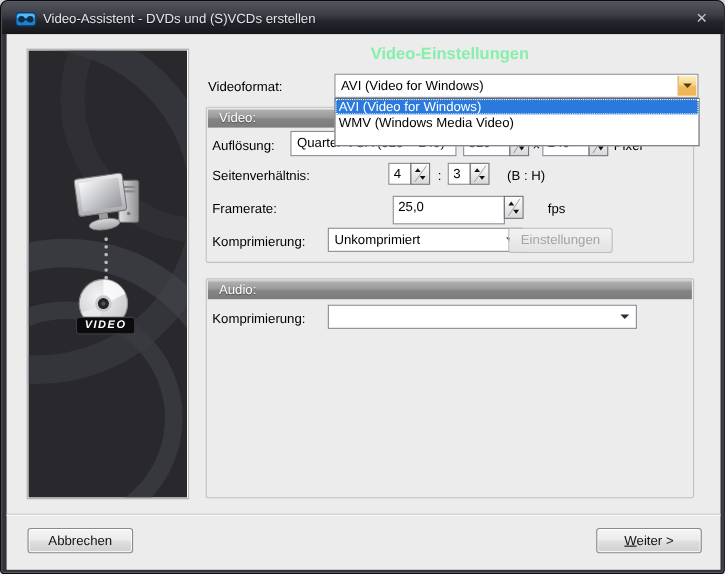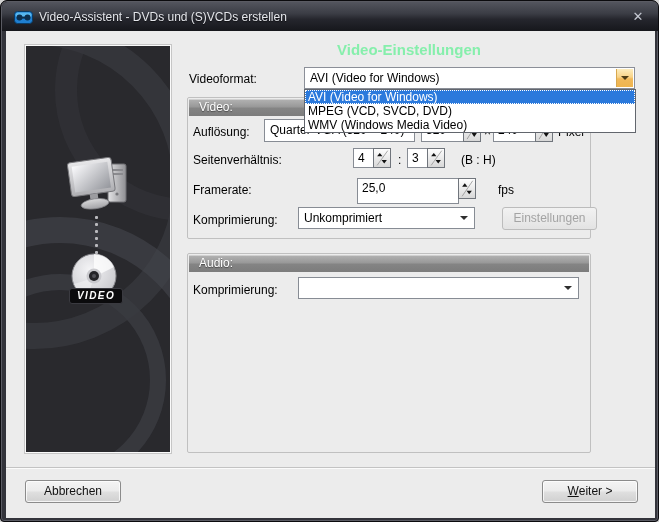--- a/index.html
+++ b/index.html
@@ -44,21 +44,21 @@
   .dot{position:absolute;width:3px;height:3px;background:#b9b9bd;border-radius:1px;left:69px;}
 
   
   .page-heading{
     position:absolute;left:186px;top:40px;width:444px;text-align:center;
     font-size:15px;font-weight:bold;color:#86efac;
   }
   .lbl{position:absolute;font-size:12px;color:#000;white-space:nowrap;}
 
   
-  .groupbox{position:absolute;left:186px;width:404px;border:1px solid #c0c0c0;border-radius:2px;background:#ececec;}
+  .groupbox{position:absolute;left:186px;width:444px;border:1px solid #c0c0c0;border-radius:2px;background:#ececec;}
   .group-header{
     position:absolute;left:1px;top:1px;right:1px;height:17px;
     background:linear-gradient(180deg,#b3b3b3 0%,#999 45%,#848484 55%,#7c7c7c 100%);
     box-shadow:inset 0 1px 0 rgba(255,255,255,.4);
     color:#fff;font-size:12px;line-height:17px;padding-left:10px;
     text-shadow:0 1px 1px rgba(0,0,0,.45);
   }
 
   
   .combo{
@@ -253,34 +253,33 @@
         <polygon points="8.5,13.5 14.5,13.5 11.5,17.7" fill="#111"></polygon>
       </svg>
   </button>
   <div class="lbl" style="left:497px;top:182px;">fps</div>
 
   <div class="lbl" style="left:192px;top:212px;">Komprimierung:</div>
   <div class="combo" style="left:297px;top:206px;width:177px;height:22px;line-height:20px;">
     <span>Unkomprimiert</span>
     <div class="arr"></div>
   </div>
-  <div class="btn disabled" style="left:501px;top:206px;width:95px;">Einstellungen</div>
+  <div class="btn disabled" style="left:461px;top:206px;width:95px;">Einstellungen</div>
 
   <div class="groupbox" style="top:252px;height:200px;">
     <div class="group-header">Audio:</div>
   </div>
   <div class="lbl" style="left:192px;top:282px;">Komprimierung:</div>
   <div class="combo" style="left:297px;top:276px;width:281px;height:22px;line-height:20px;">
     <span></span>
     <div class="arr"></div>
   </div>
 
   <div class="ddlist">
     <div class="dditem selected">AVI (Video for Windows)</div>
-    <div class="dditem">MPEG (VCD, SVCD, DVD)</div>
     <div class="dditem">WMV (Windows Media Video)</div>
   </div>
 
   <div class="divider"></div>
   <div class="btn" style="left:24px;top:479px;width:96px;">Abbrechen</div>
   <div class="btn" style="left:541px;top:479px;width:96px;"><span class="accel">W</span><span>eiter &gt;</span></div>
 
 </div>
 
 </body></html>

